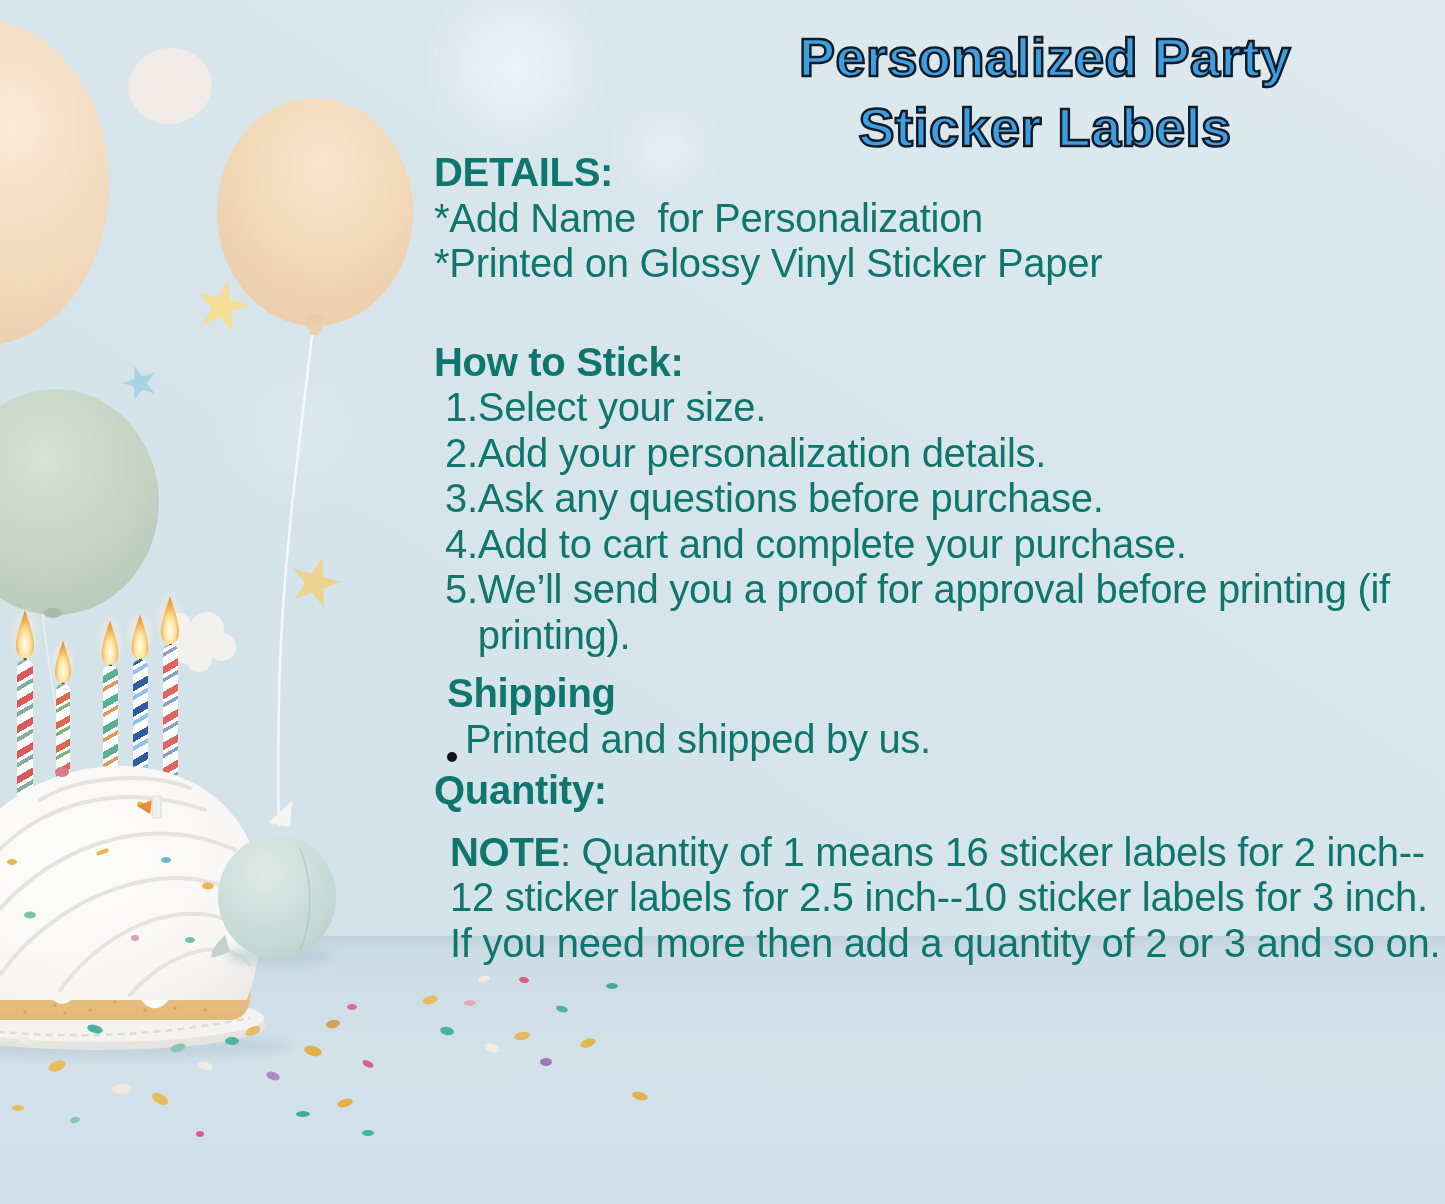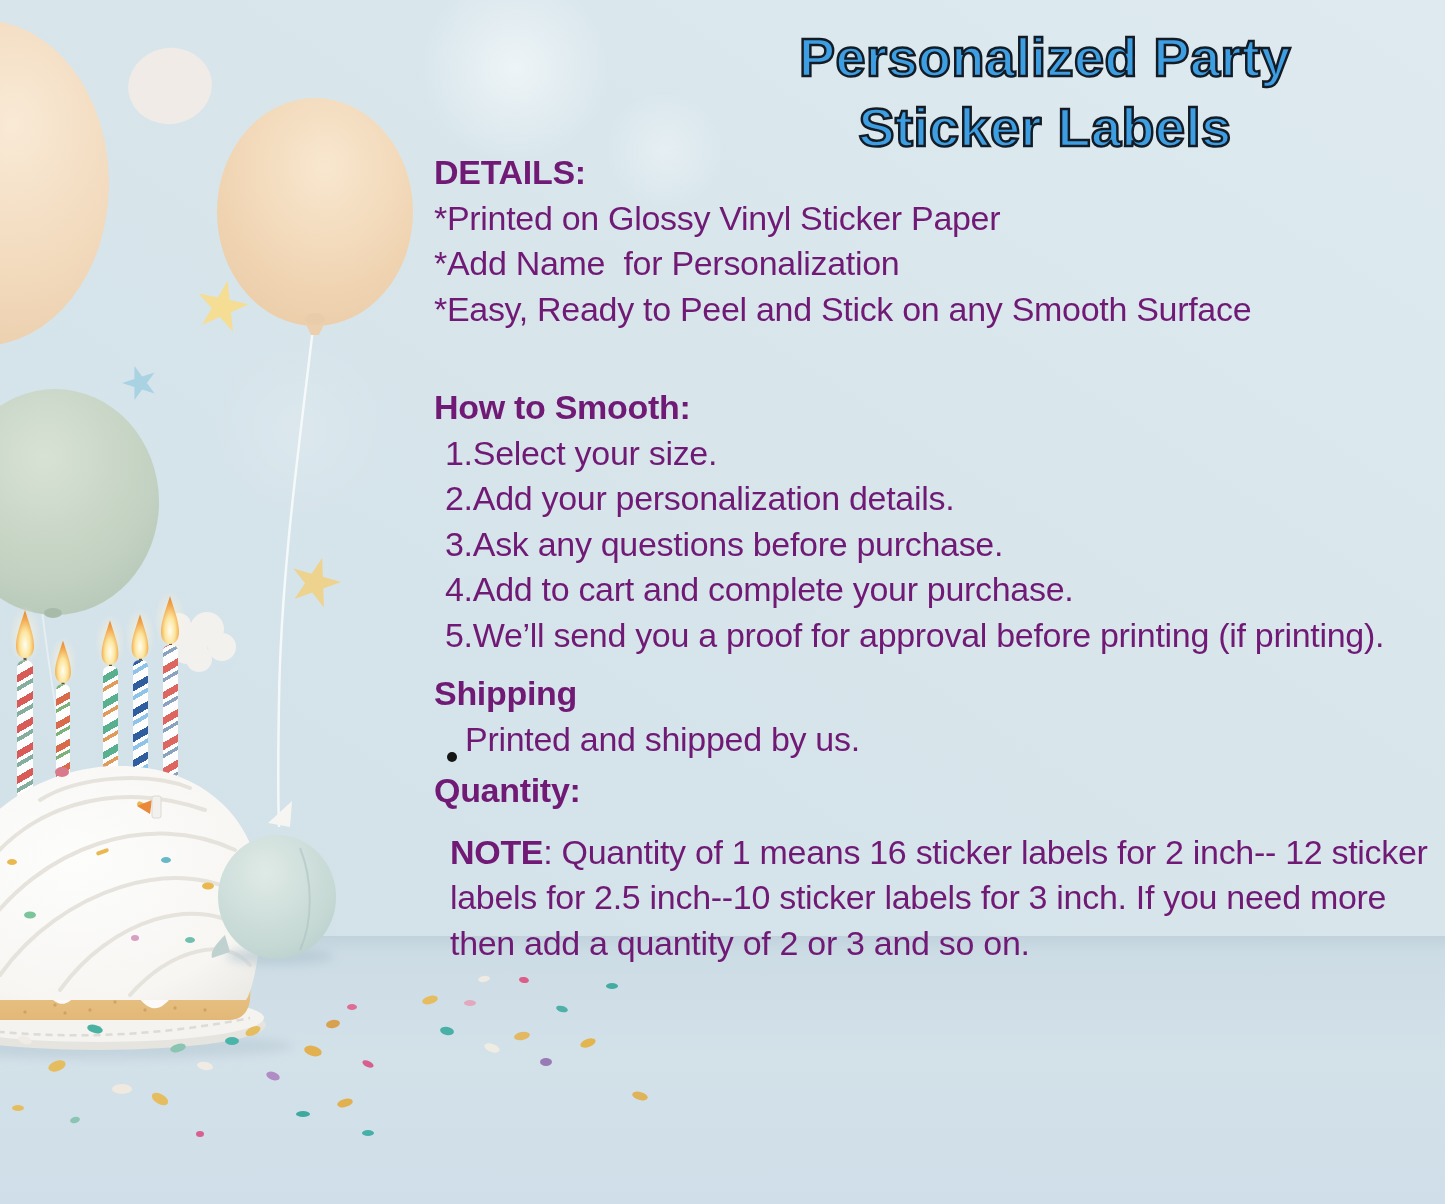--- a/index.html
+++ b/index.html
@@ -15,26 +15,26 @@
   .title{
     position:absolute;left:700px;top:22px;width:690px;
     text-align:center;font-weight:bold;font-size:54px;line-height:70px;
     color:#3d9ee2;-webkit-text-stroke:2.5px #141b24;
     letter-spacing:0.5px;
   }
 
   
   .copy{
     position:absolute;left:434px;top:150px;width:1000px;
-    font-size:34px;line-height:45.5px;color:#701a75;letter-spacing:-0.3px;
+    font-size:40px;line-height:45.5px;color:#0f766e;letter-spacing:-0.3px;
   }
   .copy .h{font-weight:bold;}
   .copy .pre{white-space:pre-wrap;}
   .gap-order{margin-top:53px;}
-  .gap-ship{margin-top:13px;}
+  .gap-ship{margin-top:13px;margin-left:13px;}
   .gap-qty{margin-top:6px;}
   .step{display:flex;align-items:flex-start;}
   .step .marker{flex:0 0 31px;box-sizing:border-box;padding-left:11px;}
   .step .txt{width:945px;}
   .bul{display:flex;align-items:flex-end;}
   .bul .dot{flex:0 0 31px;box-sizing:border-box;padding-left:13px;margin-top:17px;}
   .bul .dot::after{content:"";display:block;width:10px;height:10px;border-radius:50%;background:#151515;}
   .bul .txt{width:860px;}
   .note{width:1000px;}
   .note .b{font-weight:bold;}
@@ -363,25 +363,24 @@
   </svg>
 
   <div class="title">
     <div>Personalized Party</div>
     <div>Sticker Labels</div>
   </div>
 
   <div class="copy">
 
     <div class="h">DETAILS:</div>
+    <div class="pre">*Add Name  for Personalization</div>
     <div class="pre">*Printed on Glossy Vinyl Sticker Paper</div>
-    <div class="pre">*Add Name  for Personalization</div>
-    <div class="pre">*Easy, Ready to Peel and Stick on any Smooth Surface</div>
-
-    <div class="h gap-order">How to Smooth:</div>
+
+    <div class="h gap-order">How to Stick:</div>
     <div class="step">
       <span class="marker">1.</span>
       <span class="txt">Select your size.</span>
     </div>
     <div class="step">
       <span class="marker">2.</span>
       <span class="txt">Add your personalization details.</span>
     </div>
     <div class="step">
       <span class="marker">3.</span>

